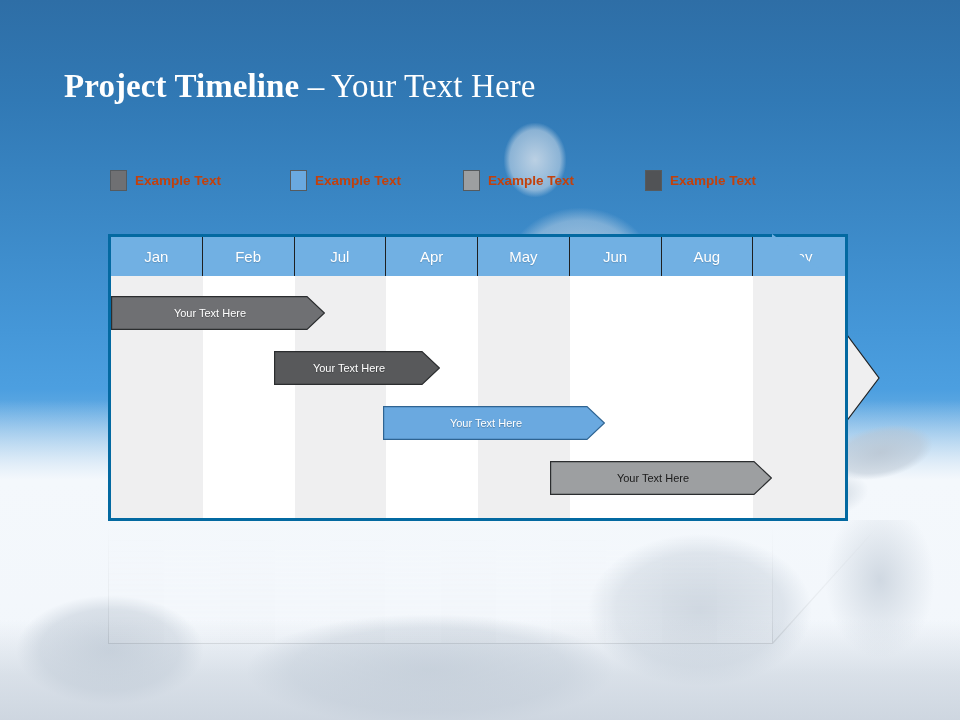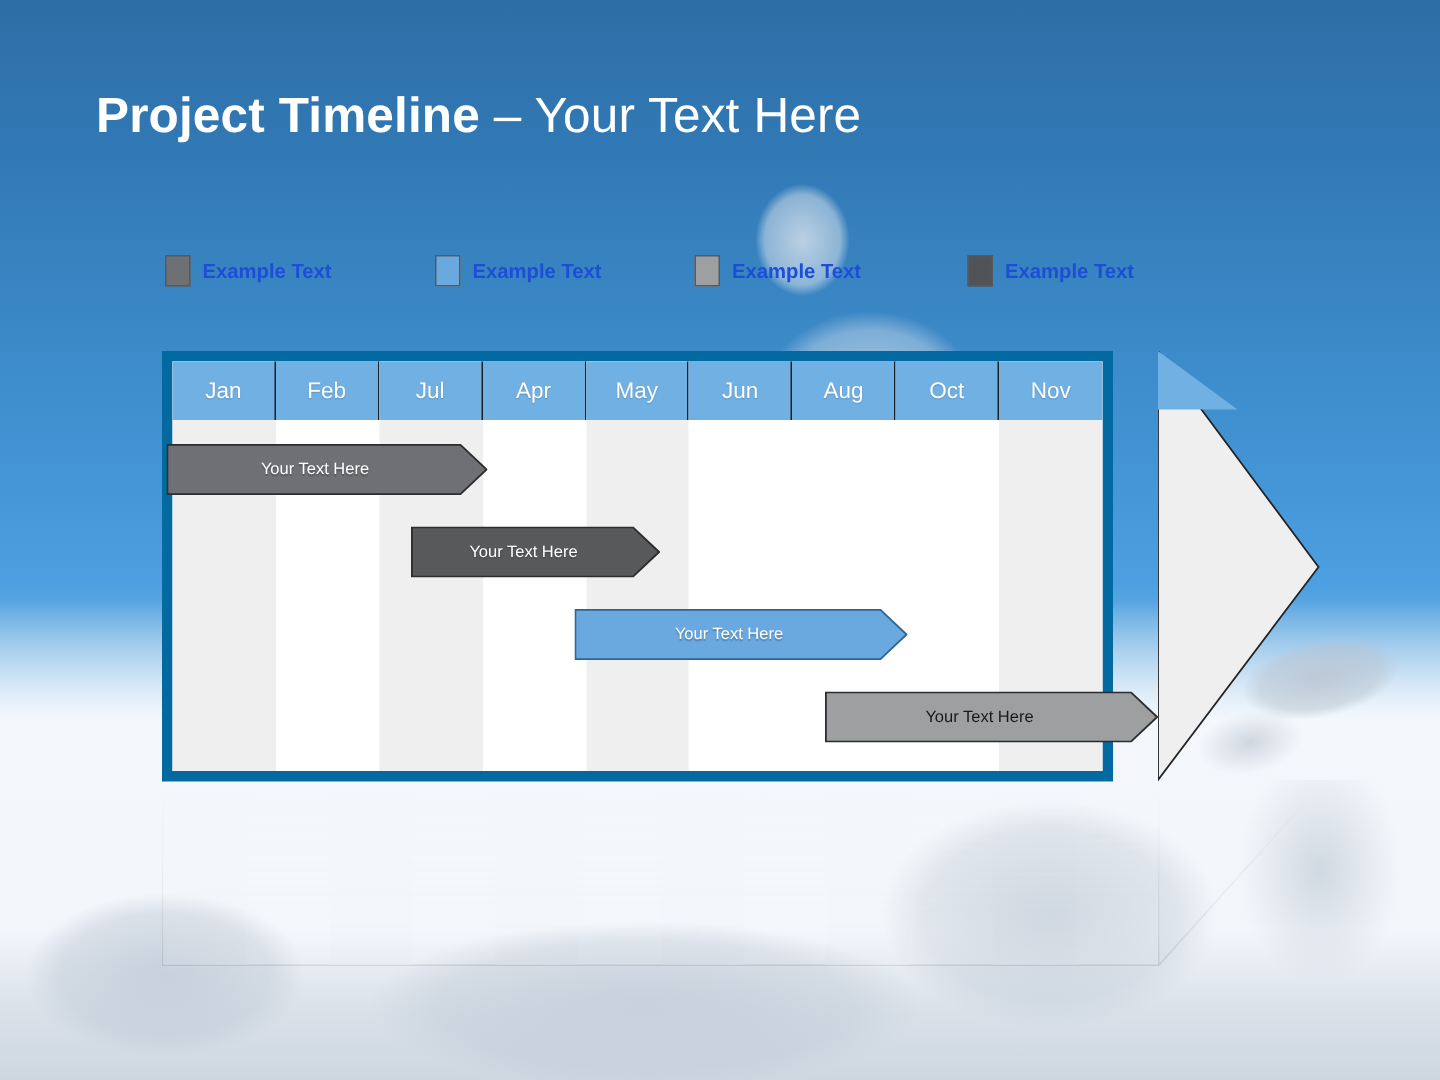--- a/index.html
+++ b/index.html
@@ -77,25 +77,26 @@
   }
   .silh-bottom {
     left: 0px; top: 620px;
     width: 960px; height: 100px;
     background: linear-gradient(to bottom, rgba(196,206,217,0) 0%, rgba(196,206,217,.55) 55%, rgba(192,202,214,.72) 100%);
   }
 
   
   .title {
     position: absolute;
-    left: 64px; top: 58px;
+    left: 64px; top: 68px;
     font-size: 33px;
     color: #ffffff;
     letter-spacing: .1px;
     white-space: nowrap;
+    font-family: Liberation Serif, serif;
   }
   .title .strong { font-weight: bold; }
   .title .light  { font-weight: normal; }
 
   
   .legend {
     position: absolute;
     left: 110px; top: 170px;
     width: 720px; height: 24px;
   }
@@ -108,35 +109,35 @@
   }
   .legend-swatch {
     width: 17px; height: 21px;
     border: 1px solid #555a5e;
     box-sizing: border-box;
     flex: 0 0 auto;
   }
   .legend-label {
     font-size: 13.5px;
     font-weight: bold;
-    color: #1d4ed8;
+    color: #c2410c;
   }
 
   
   .gantt {
     position: absolute;
     left: 108px; top: 234px;
     width: 772px; height: 290px;
   }
   .gantt-body {
     position: absolute;
     left: 0; top: 0;
-    width: 634px;
+    width: 740px;
     height: 287px;
-    border: 7px solid #0369a1;
+    border: 3px solid #0369a1;
     box-sizing: border-box;
     background: #ffffff;
   }
   .cols {
     position: absolute;
     left: 0; top: 0;
     width: 100%; height: 100%;
     display: flex;
   }
   .col {
@@ -287,23 +288,20 @@
         </div>
         <div class="col shade">
           <div class="col-head">May</div>
         </div>
         <div class="col">
           <div class="col-head">Jun</div>
         </div>
         <div class="col">
           <div class="col-head">Aug</div>
         </div>
-        <div class="col">
-          <div class="col-head">Oct</div>
-        </div>
         <div class="col shade">
           <div class="col-head">Nov</div>
         </div>
 
       </div>
     </div>
 
     <div class="head-tip">
       <svg width="54" height="40" viewBox="0 0 54 40">
         <polygon points="0,0 53,39 0,39" fill="#71b0e3"></polygon>

